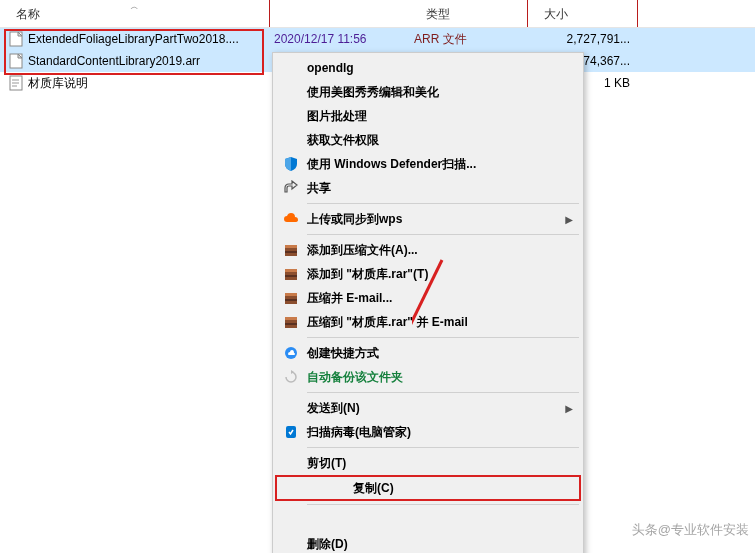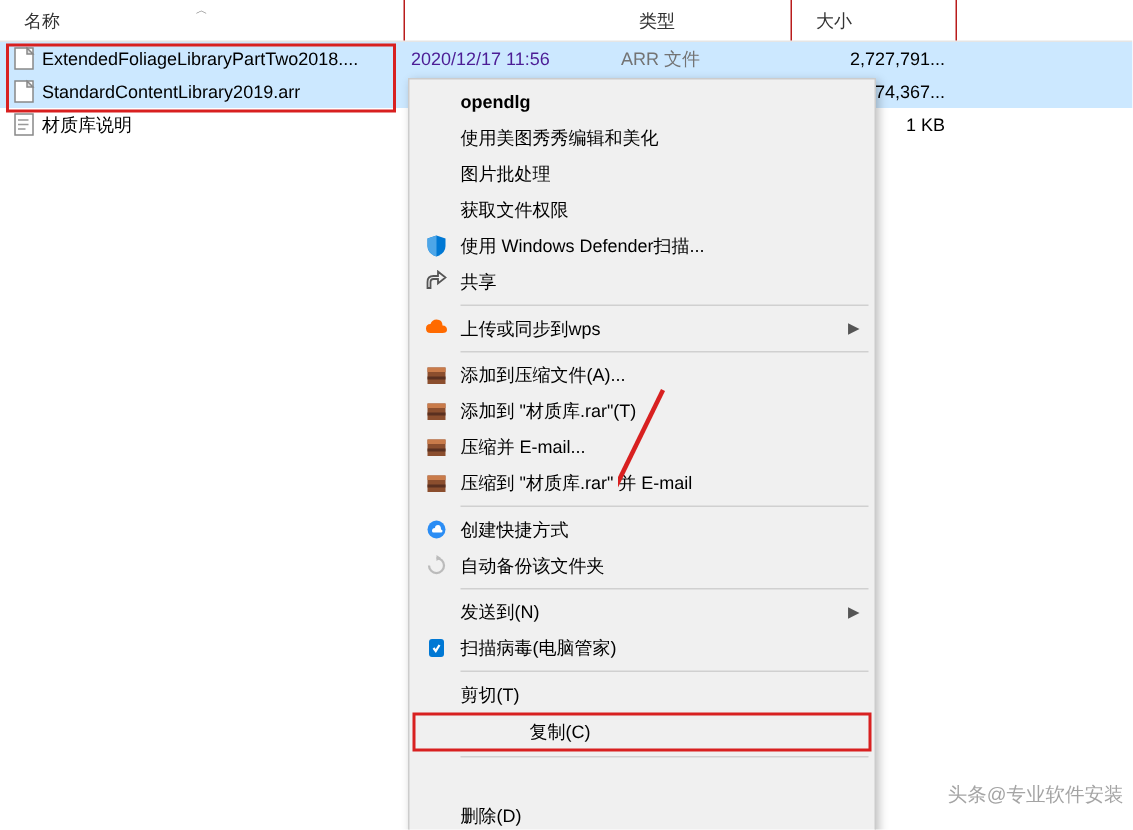--- a/index.html
+++ b/index.html
@@ -41,21 +41,21 @@
     }
     .file-row {
       display: flex;
       height: 22px;
       align-items: center;
     }
     .file-row.selected { background: #cce8ff; }
     .file-cell { padding: 0 4px; overflow: hidden; white-space: nowrap; text-overflow: ellipsis; }
     .file-cell.name { width: 270px; display: flex; align-items: center; gap: 4px; padding-left: 8px; }
     .file-cell.date { width: 140px; color: #4c1d95; }
-    .file-cell.type { width: 118px; color: #737373; }
+    .file-cell.type { width: 118px; color: #7f1d1d; }
     .file-cell.size { width: 110px; text-align: right; color: #000000; padding-right: 8px; }
     .file-icon {
       width: 16px; height: 16px;
       flex-shrink: 0;
       display: inline-flex;
       align-items: center;
       justify-content: center;
     }
     .selection-highlight {
       position: absolute;
@@ -76,37 +76,38 @@
       box-shadow: 2px 2px 6px rgba(0,0,0,0.25);
       padding: 3px 2px;
     }
     .menu-item {
       display: flex;
       align-items: center;
       height: 24px;
       padding: 0 8px 0 4px;
       position: relative;
     }
-    .menu-item.disabled { color: #000000; }
+    .menu-item.disabled { color: #15803d; }
     .menu-item.highlighted {
       border: 2px solid #d82020;
       height: 26px;
       gap: 44px;
     }
     .menu-icon {
       width: 24px;
       height: 20px;
       display: inline-flex;
       align-items: center;
       justify-content: center;
       flex-shrink: 0;
     }
     .menu-label {
       flex: 1;
       padding-left: 4px;
+      font-weight: bold;
     }
     .menu-arrow {
       color: #555;
       font-size: 10px;
     }
     .menu-sep {
       height: 1px;
       background: #d0d0d0;
       margin: 3px 2px 3px 32px;
     }

